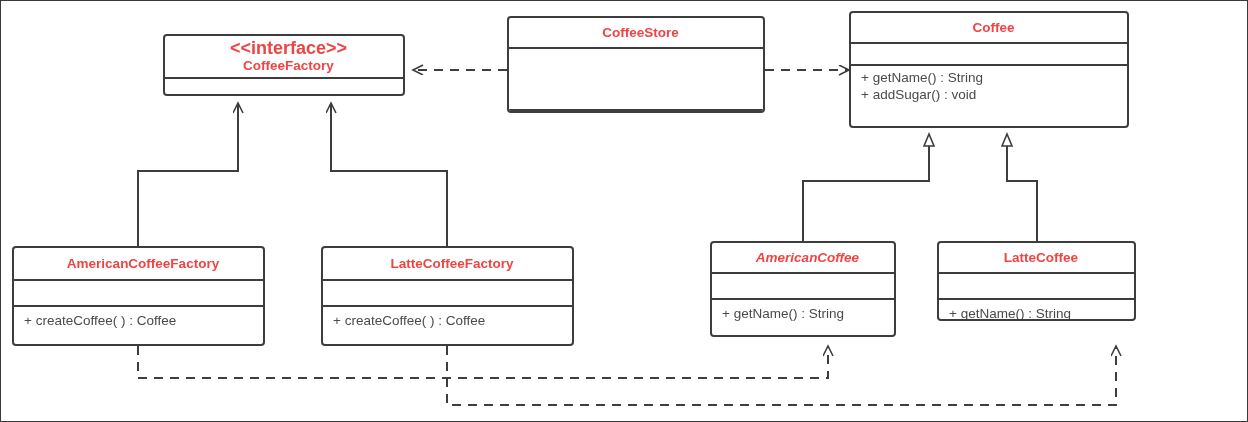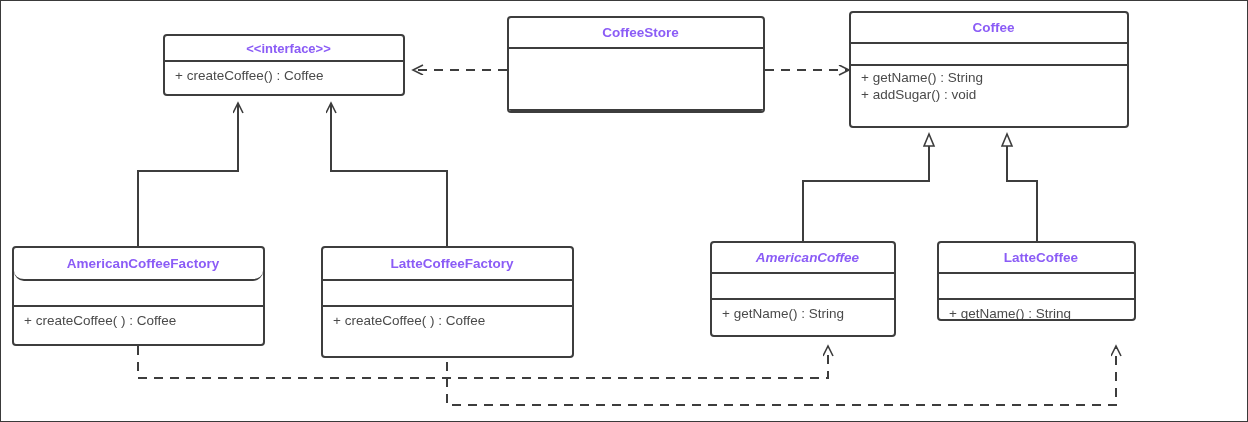--- a/index.html
+++ b/index.html
@@ -32,30 +32,30 @@
     background: #ffffff;
     display: flex;
     flex-direction: column;
     overflow: hidden;
   }
   .uml-header {
     box-sizing: border-box;
     text-align: center;
     font-weight: bold;
     font-size: 13.5px;
-    color: #8b5cf6;
+    color: #ef4444;
     line-height: 17px;
     padding: 4px 4px 3px 13px;
     border-bottom: 2px solid #3d3d3d;
     white-space: nowrap;
   }
   .uml-header .stereotype {
     display: block;
     font-weight: bold;
-    font-size: 13px;
+    font-size: 18px;
   }
   .uml-header .cname {
     display: block;
   }
   .uml-attrs {
     box-sizing: border-box;
     border-bottom: 2px solid #3d3d3d;
     flex: 1 1 auto;
     min-height: 26px;
   }
@@ -122,23 +122,21 @@
     </g>
 
     <g>
       <path d="M 446,345 L 446,404 L 1115,404 L 1115,345" fill="none" stroke="#3d3d3d" stroke-width="2" stroke-dasharray="9,7" marker-end="url(#open-arrow)"></path>
     </g>
   </svg>
 
   <div class="uml-class" style="left:162px; top:33px; width:242px; height:62px;">
     <div class="uml-header">
       <span class="stereotype">&lt;&lt;interface&gt;&gt;</span>
-    </div>
-    <div class="uml-ops">
-      <span class="op-line">+ createCoffee() : Coffee</span>
+      <span class="cname interface-name">CoffeeFactory</span>
     </div>
   </div>
 
   <div class="uml-class" style="left:506px; top:15px; width:258px; height:97px;">
     <div class="uml-header" style="padding-top:6px; padding-bottom:6px;">
       <span class="cname">CoffeeStore</span>
     </div>
     <div class="uml-attrs"></div>
   </div>
 
@@ -147,30 +145,30 @@
       <span class="cname">Coffee</span>
     </div>
     <div class="uml-attrs" style="min-height:22px;"></div>
     <div class="uml-ops" style="padding-top:3px;">
       <span class="op-line">+ getName() : String</span>
       <span class="op-line">+ addSugar() : void</span>
     </div>
   </div>
 
   <div class="uml-class" style="left:11px; top:245px; width:253px; height:100px;">
-    <div class="uml-header" style="padding-top:7px; padding-bottom:7px;border-radius:10px;">
+    <div class="uml-header" style="padding-top:7px; padding-bottom:7px;">
       <span class="cname">AmericanCoffeeFactory</span>
     </div>
     <div class="uml-attrs"></div>
     <div class="uml-ops">
       <span class="op-line">+ createCoffee( ) : Coffee</span>
     </div>
   </div>
 
-  <div class="uml-class" style="left:320px; top:245px; width:253px; height:112px;">
+  <div class="uml-class" style="left:320px; top:245px; width:253px; height:100px;">
     <div class="uml-header" style="padding-top:7px; padding-bottom:7px;">
       <span class="cname">LatteCoffeeFactory</span>
     </div>
     <div class="uml-attrs"></div>
     <div class="uml-ops">
       <span class="op-line">+ createCoffee( ) : Coffee</span>
     </div>
   </div>
 
   <div class="uml-class" style="left:709px; top:240px; width:186px; height:96px;">

